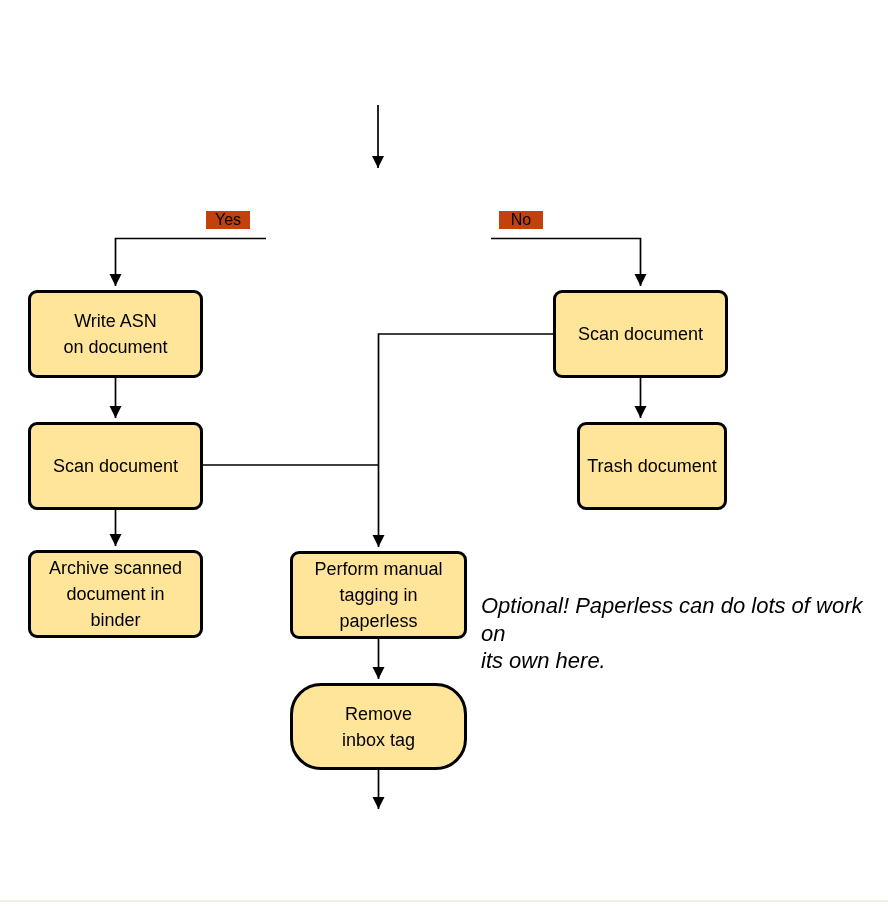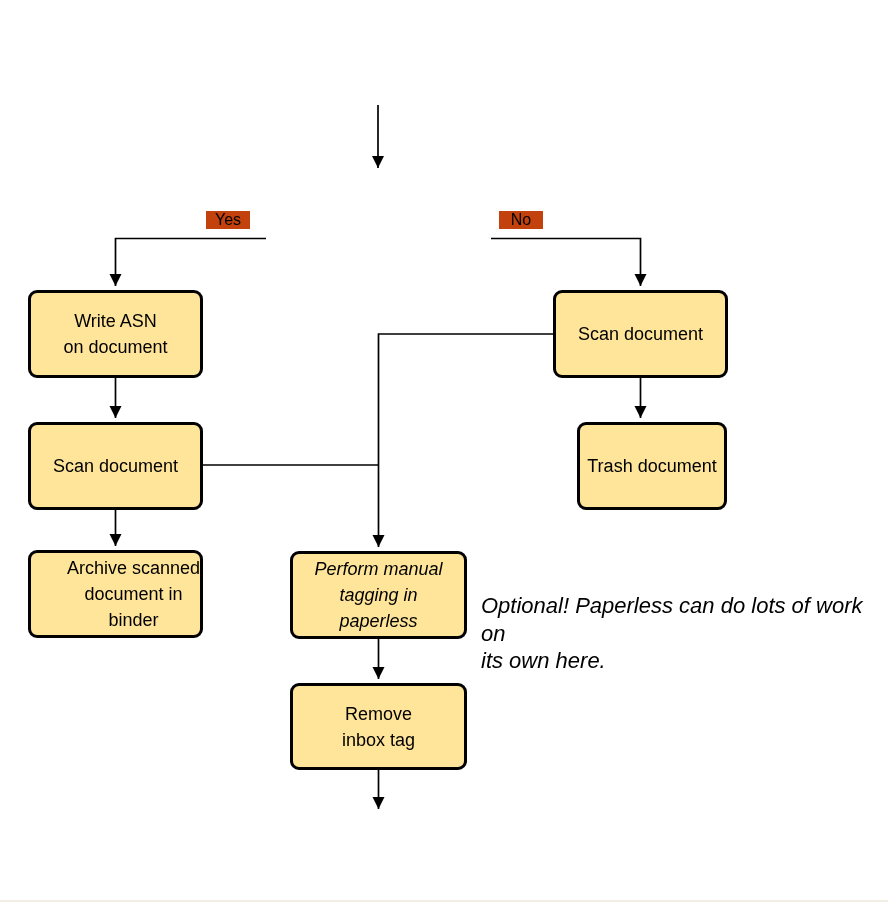--- a/index.html
+++ b/index.html
@@ -34,25 +34,25 @@
   }
   .shape-diamond { background: transparent; border: none; }
   .shape-diamond > svg { position: absolute; inset: 0; }
   .shape-diamond > .label { position: relative; }
 
   
   .n-start    { left: 290px; top:  18px; width: 176px; height: 87px; }
   .n-decision { left: 266px; top: 172px; width: 225px; height: 133px; }
   .n-write    { left:  28px; top: 290px; width: 175px; height: 88px; }
   .n-scanL    { left:  28px; top: 422px; width: 175px; height: 88px; }
-  .n-archive  { left:  28px; top: 550px; width: 175px; height: 88px; justify-content: flex-end; }
+  .n-archive  { left:  28px; top: 550px; width: 175px; height: 88px; }
   .n-scanR    { left: 553px; top: 290px; width: 175px; height: 88px; }
   .n-trash    { left: 553px; top: 422px; width: 150px; height: 88px; margin-left: 24px; }
-  .n-tagging  { left: 290px; top: 551px; width: 177px; height: 88px; font-style: italic; }
-  .n-remove   { left: 290px; top: 683px; width: 177px; height: 87px; }
+  .n-tagging  { left: 290px; top: 551px; width: 177px; height: 88px; }
+  .n-remove   { left: 290px; top: 683px; width: 177px; height: 87px; border-radius: 31px; }
   .n-end      { left: 290px; top: 813px; width: 176px; height: 87px; }
 
   .edge-label {
     position: absolute;
     font-size: 16px; line-height: 18px;
     text-align: center; width: 44px;
     background: #c2410c;
   }
   .el-yes { left: 206px; top: 211px; }
   .el-no  { left: 499px; top: 211px; }

